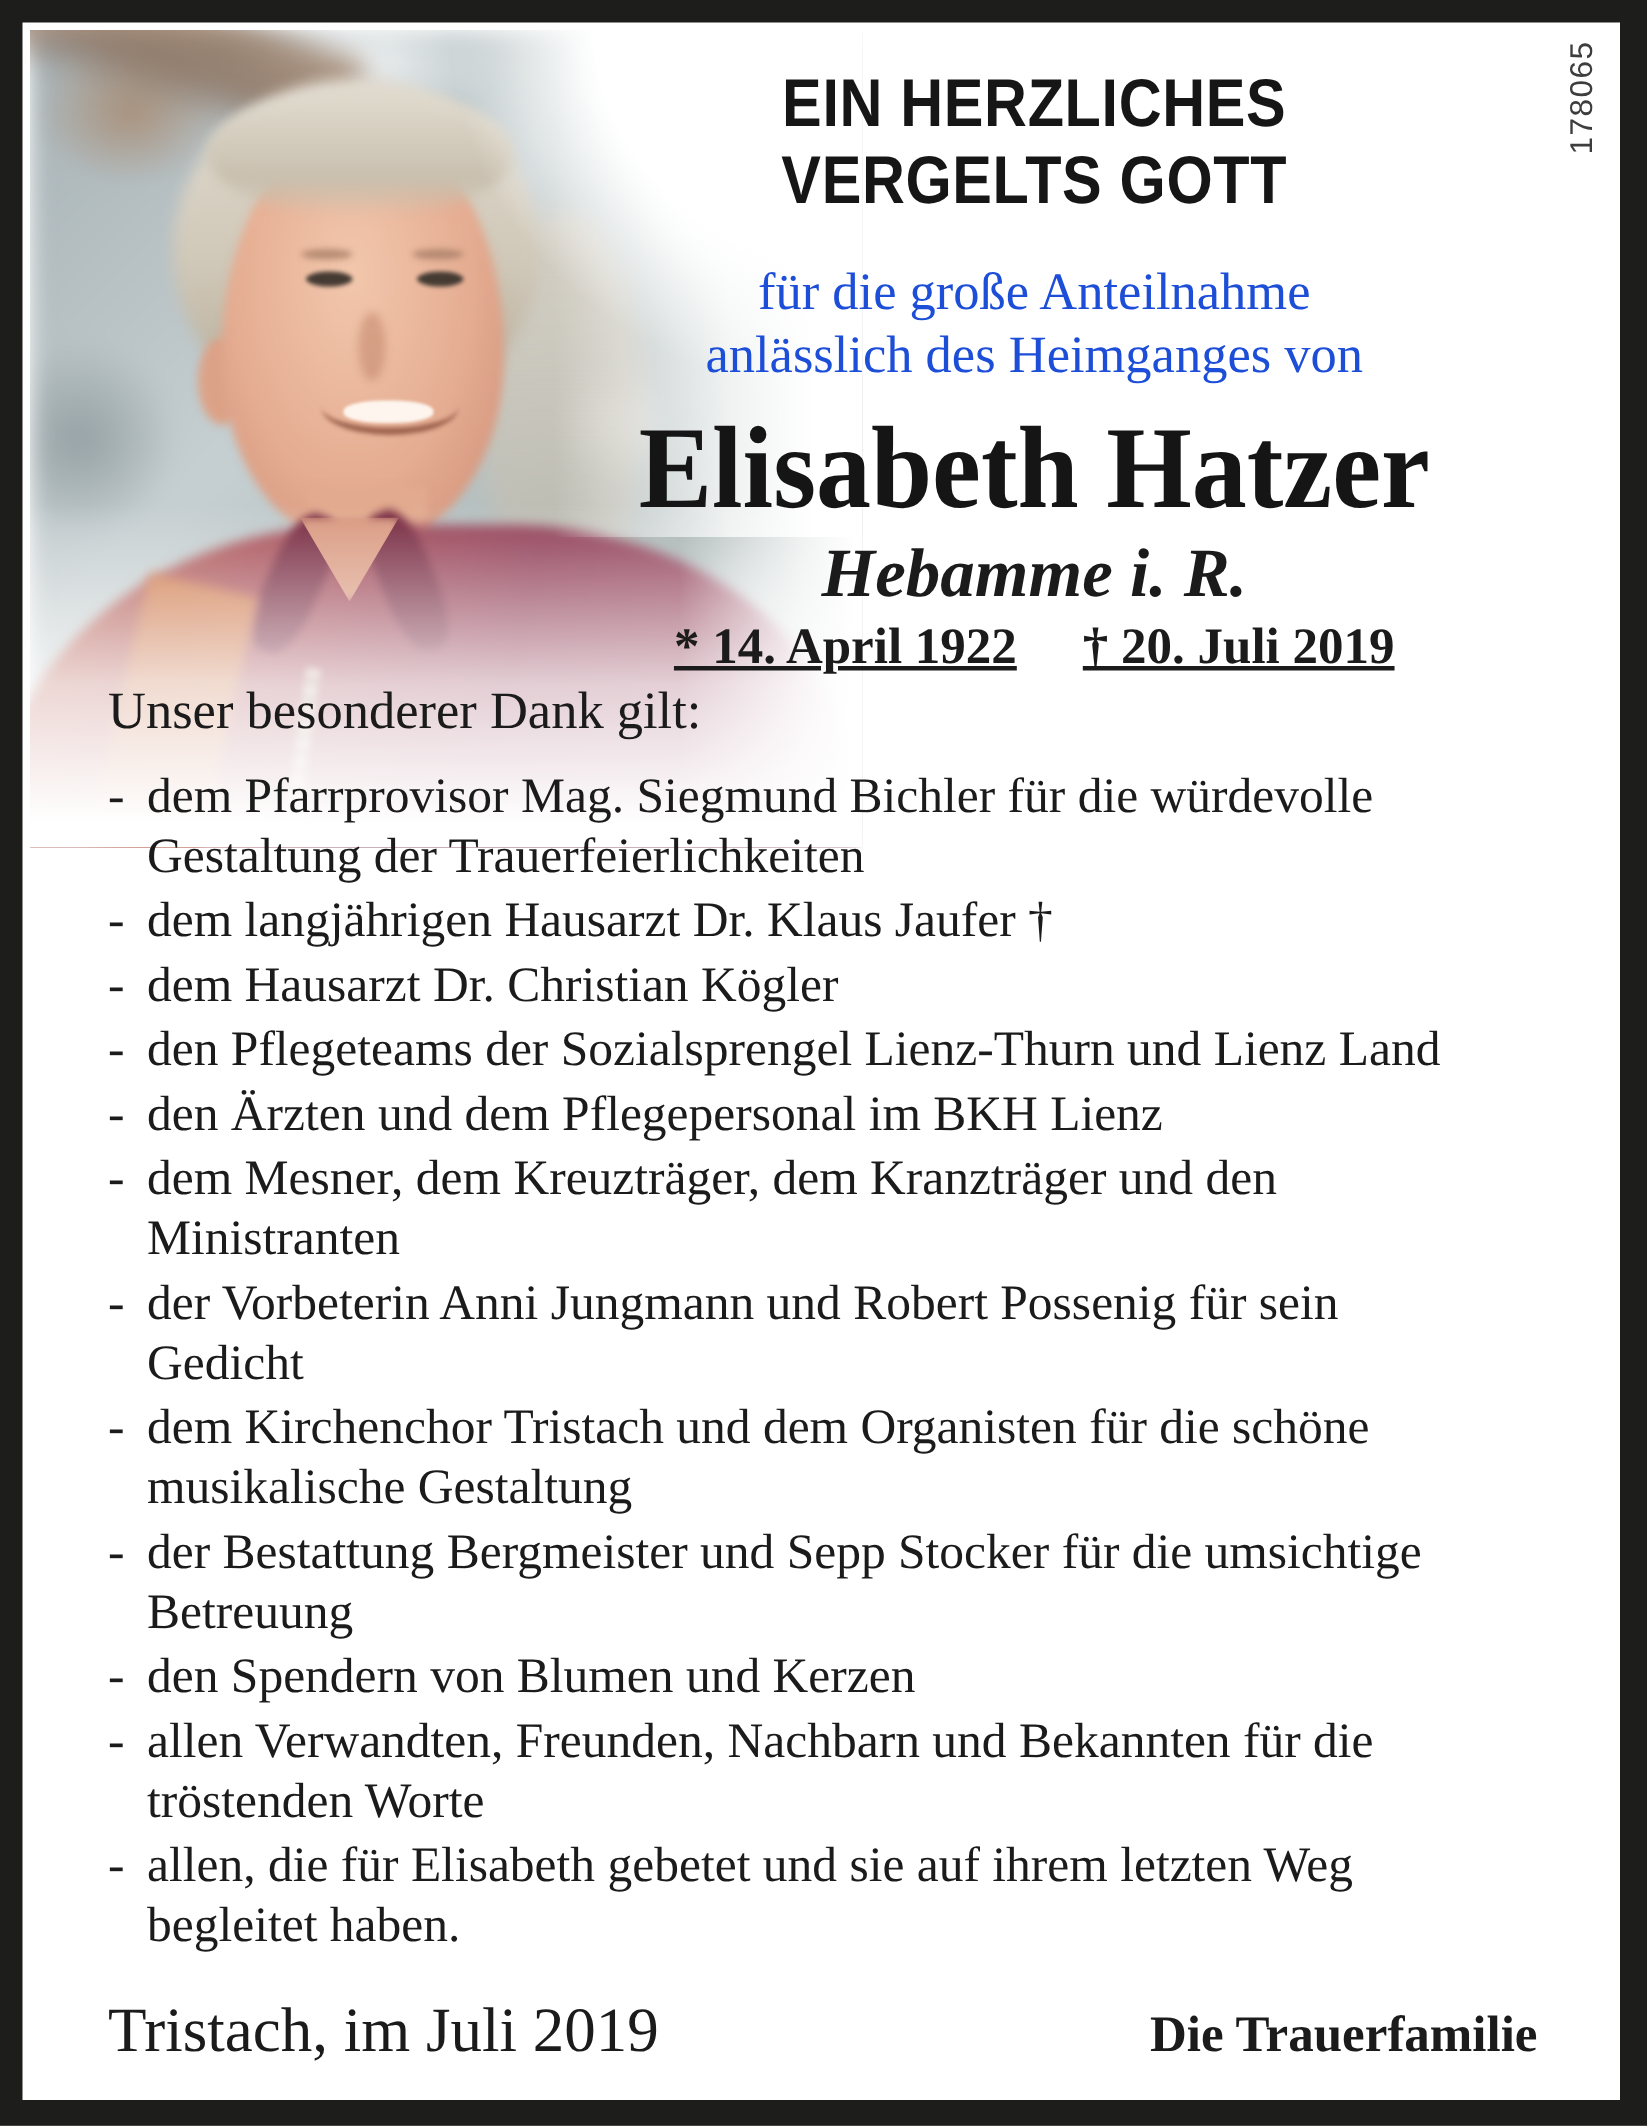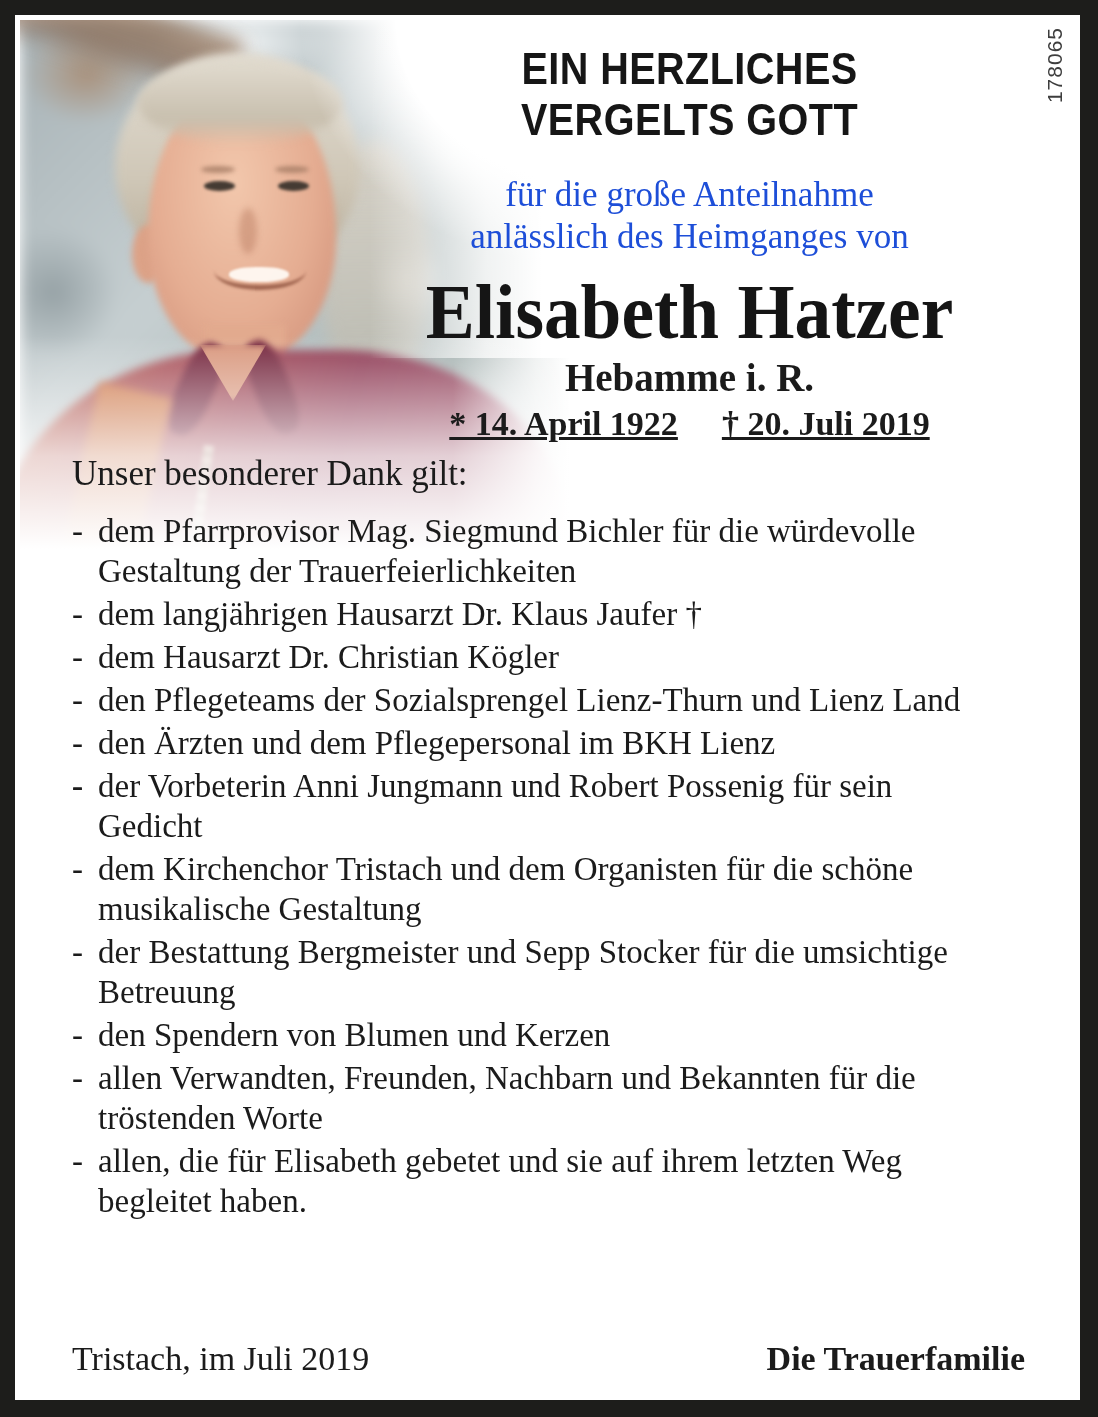--- a/index.html
+++ b/index.html
@@ -68,32 +68,32 @@
     font-family:"Liberation Sans", sans-serif;font-size:21px;letter-spacing:1px;color:#3d3d3d;}
 
   .header{position:absolute;left:330px;top:28px;right:46px;text-align:center;z-index:2;}
   .title{font-family:"Liberation Sans", sans-serif;font-weight:bold;font-size:45px;
     line-height:1.14;letter-spacing:.5px;color:#161616;}
   .title-line{display:block;transform:scaleX(.88);transform-origin:center;white-space:nowrap;}
   .intro{margin-top:28px;font-size:35px;line-height:1.22;color:#1d4ed8;}
   .intro-line{display:block;}
   .name{margin:12px 0 0 0;font-size:78px;font-weight:bold;line-height:1.04;white-space:nowrap;
     transform:scaleX(.94);transform-origin:center;color:#151515;}
-  .profession{margin-top:4px;font-size:39px;font-weight:bold;line-height:1.15;}
+  .profession{margin-top:4px;font-size:46px;font-weight:bold;line-height:1.15;font-style:italic;}
   .dates{margin-top:3px;font-size:34px;font-weight:bold;line-height:1.2;white-space:nowrap;text-decoration:underline;}
   .dates .birth{margin-right:44px;}
 
   .thanks{position:absolute;left:57px;top:438px;right:80px;z-index:2;}
   .thanks-heading{margin:0 0 16px 0;font-size:35px;line-height:1.2;}
   .thanks-item{position:relative;padding-left:26px;font-size:33px;line-height:40px;margin-bottom:3px;}
   .thanks-item .dash{position:absolute;left:0;top:0;}
 
   .footer{position:absolute;left:57px;right:55px;bottom:22px;z-index:2;
     display:flex;justify-content:space-between;align-items:baseline;}
-  .place{font-size:34px;}
+  .place{font-size:42px;}
   .signature{font-size:34px;font-weight:bold;}
 </style>
 </head>
 <body>
 
 <div class="frame">
   <div class="page">
 
     <div class="photo">
       <div class="shape bokeh"></div>
@@ -165,20 +165,21 @@
             <span class="item-text">den Pflegeteams der Sozialsprengel Lienz-Thurn und Lienz Land</span>
           </div>
 
           <div class="thanks-item">
             <span class="dash">-</span>
             <span class="item-text">den Ärzten und dem Pflegepersonal im BKH Lienz</span>
           </div>
 
           <div class="thanks-item">
             <span class="dash">-</span>
+            <span class="item-text">dem Mesner, dem Kreuzträger, dem Kranzträger und den Ministranten</span>
           </div>
 
           <div class="thanks-item">
             <span class="dash">-</span>
             <span class="item-text">der Vorbeterin Anni Jungmann und Robert Possenig für sein Gedicht</span>
           </div>
 
           <div class="thanks-item">
             <span class="dash">-</span>
             <span class="item-text">dem Kirchenchor Tristach und dem Organisten für die schöne musikalische Gestaltung</span>

